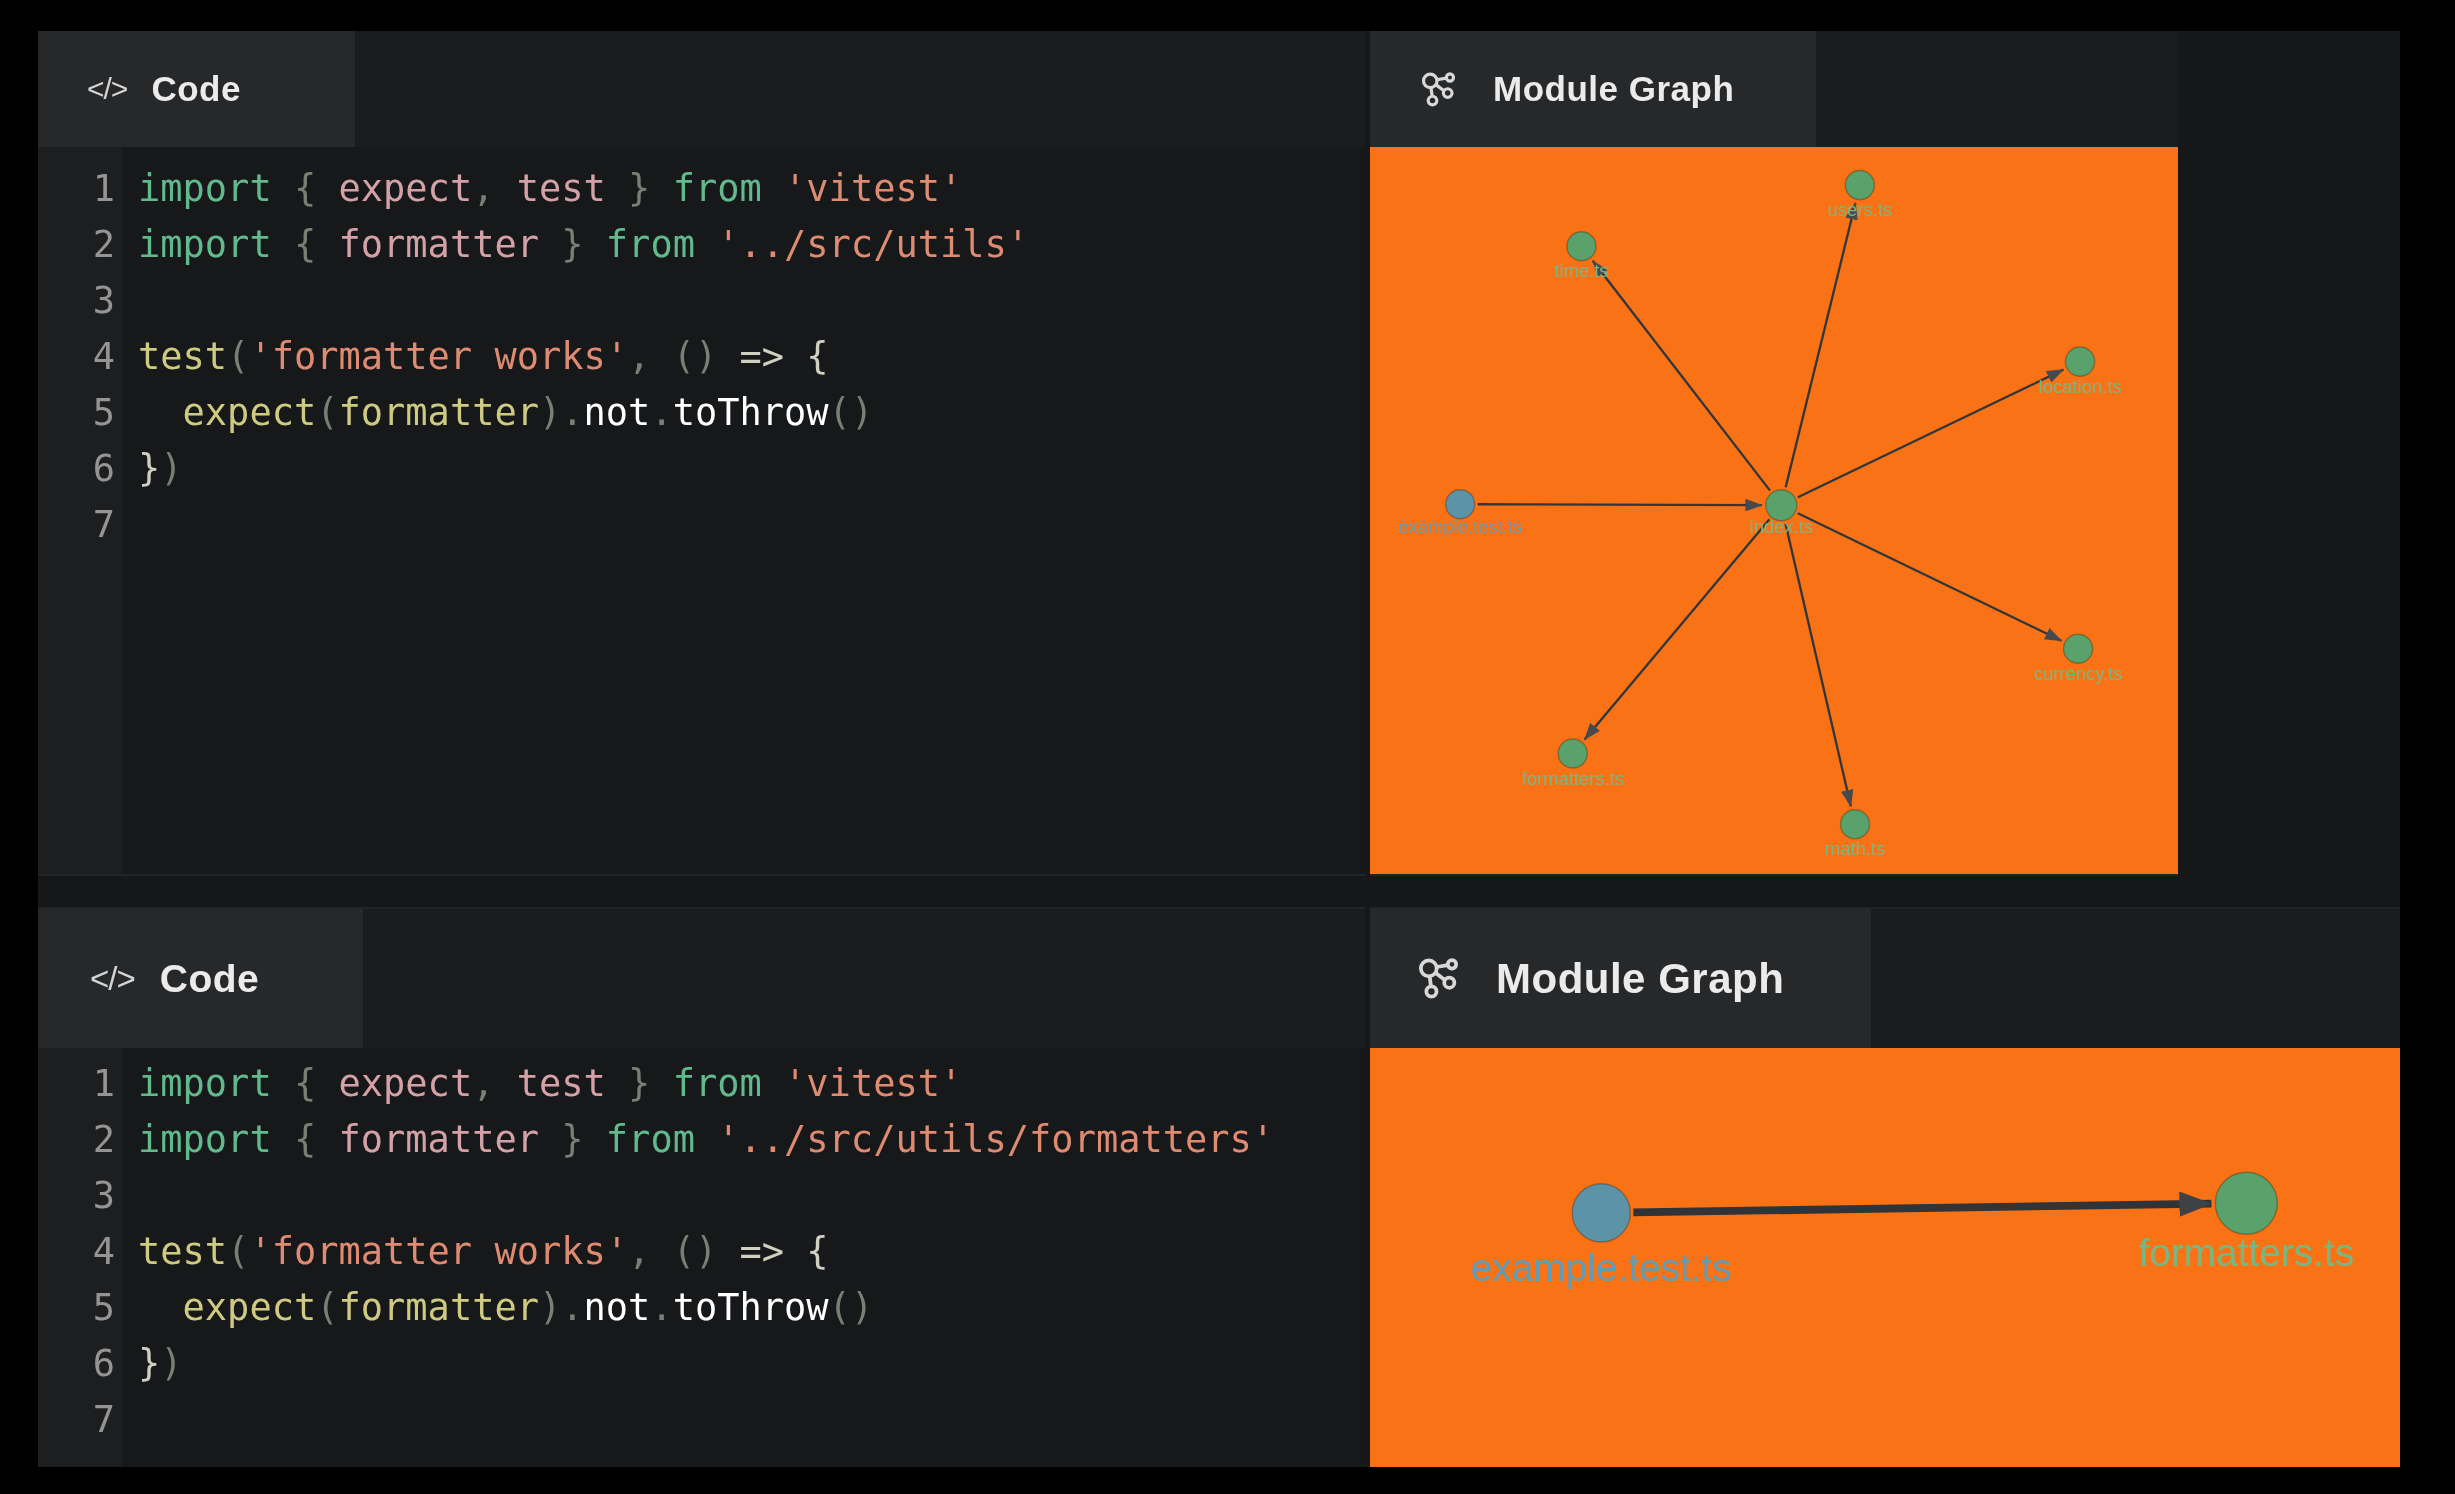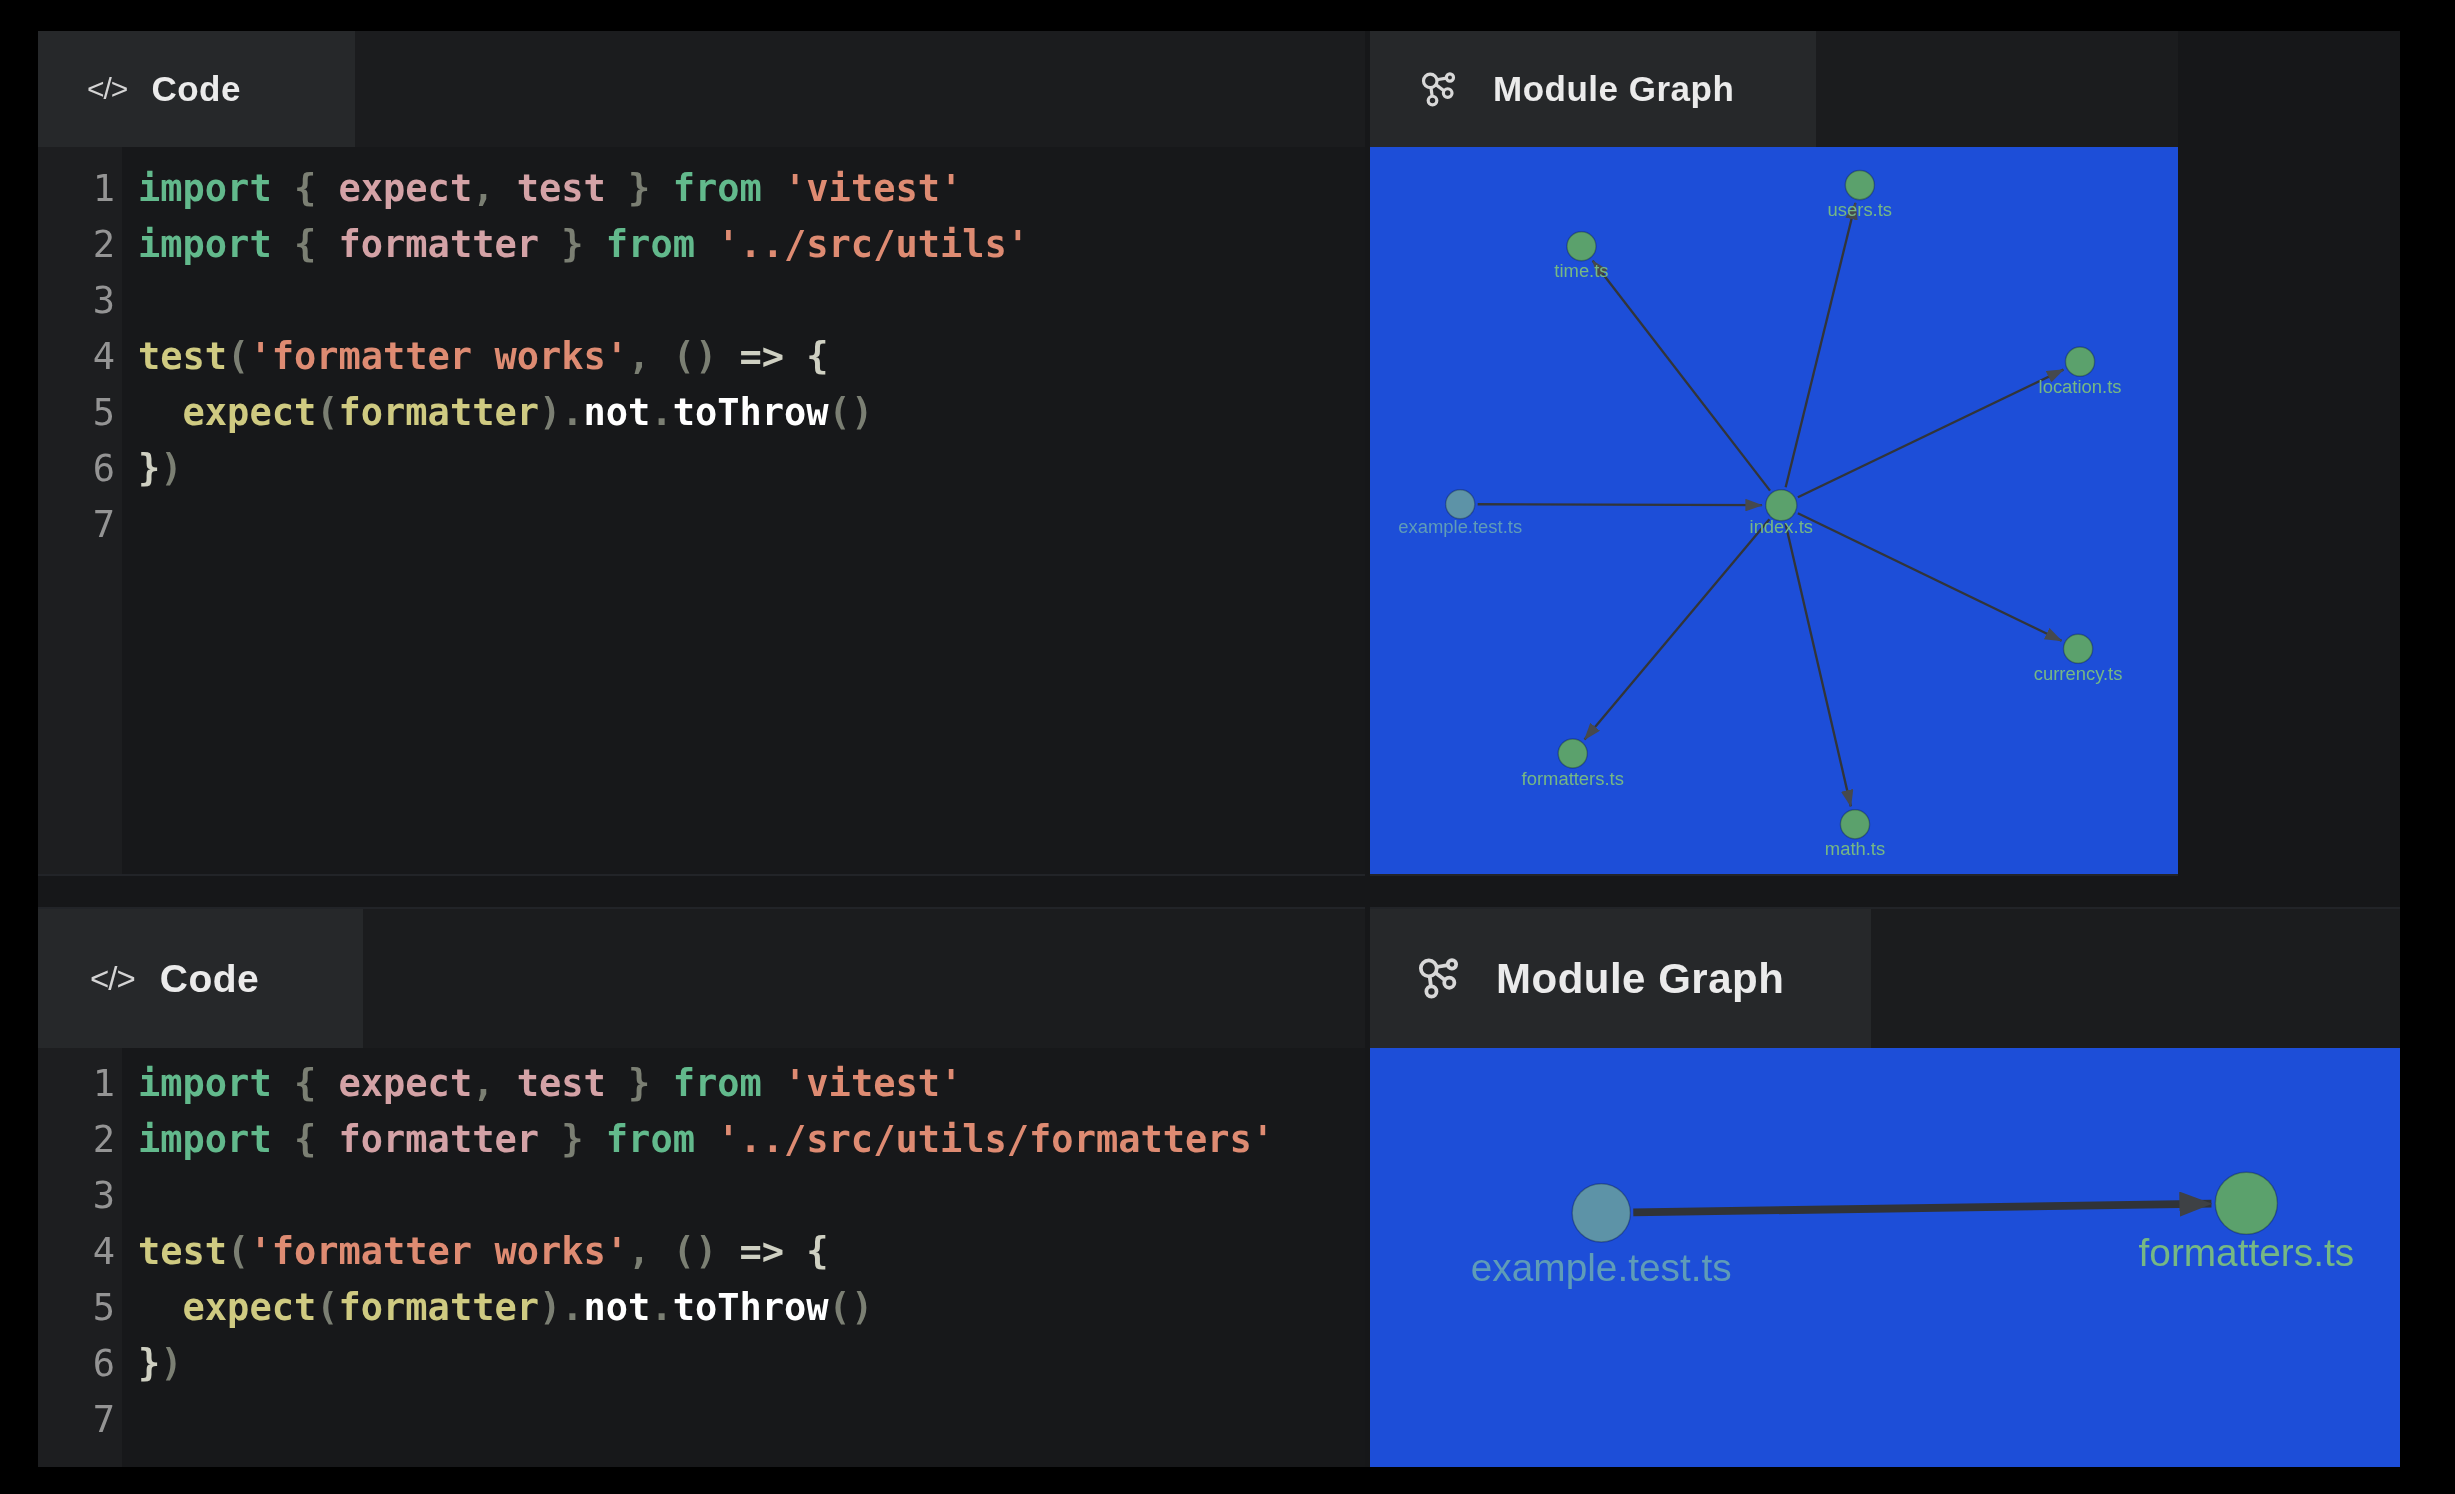--- a/index.html
+++ b/index.html
@@ -28,31 +28,31 @@
 
   .codearea{position:absolute;left:0;right:0;bottom:0;background:#17181a;overflow:hidden;}
   .codearea-top{top:116px;}
   .codearea-bottom{top:139px;}
   .gutter{position:absolute;left:0;top:0;bottom:0;width:84px;background:#1d1e20;}
   .lines{position:relative;font-family:"DejaVu Sans Mono", monospace;font-size:37px;line-height:56px;}
   .lines-top{padding-top:13.6px;}
   .lines-bottom{padding-top:7.8px;}
   .line{display:flex;white-space:pre;}
   .ln{display:inline-block;width:77px;text-align:right;color:#949494;flex-shrink:0;}
-  .lc{padding-left:23px;font-weight:bold;}
+  .lc{padding-left:23px;}
   .tk-kw{color:#62b98c;}
   .tk-id{color:#d4a2a6;}
   .tk-pu{color:#7b7f73;}
   .tk-st{color:#de8b72;}
   .tk-fn{color:#cfca81;}
   .tk-pr{color:#ffffff;}
   .tk-br{color:#cfd0c2;}
   .tk-df{color:#c8c8c2;}
 
-  .grapharea{position:absolute;left:0;right:0;bottom:0;background:#1d4ed8;}
+  .grapharea{position:absolute;left:0;right:0;bottom:0;background:#f97316;}
   .grapharea-top{top:116px;}
   .grapharea-bottom{top:139px;}
   .grapharea svg{display:block;}
 </style>
 </head>
 <body>
 
 <div class="app">
 
   <div class="panel panel-code-top">

